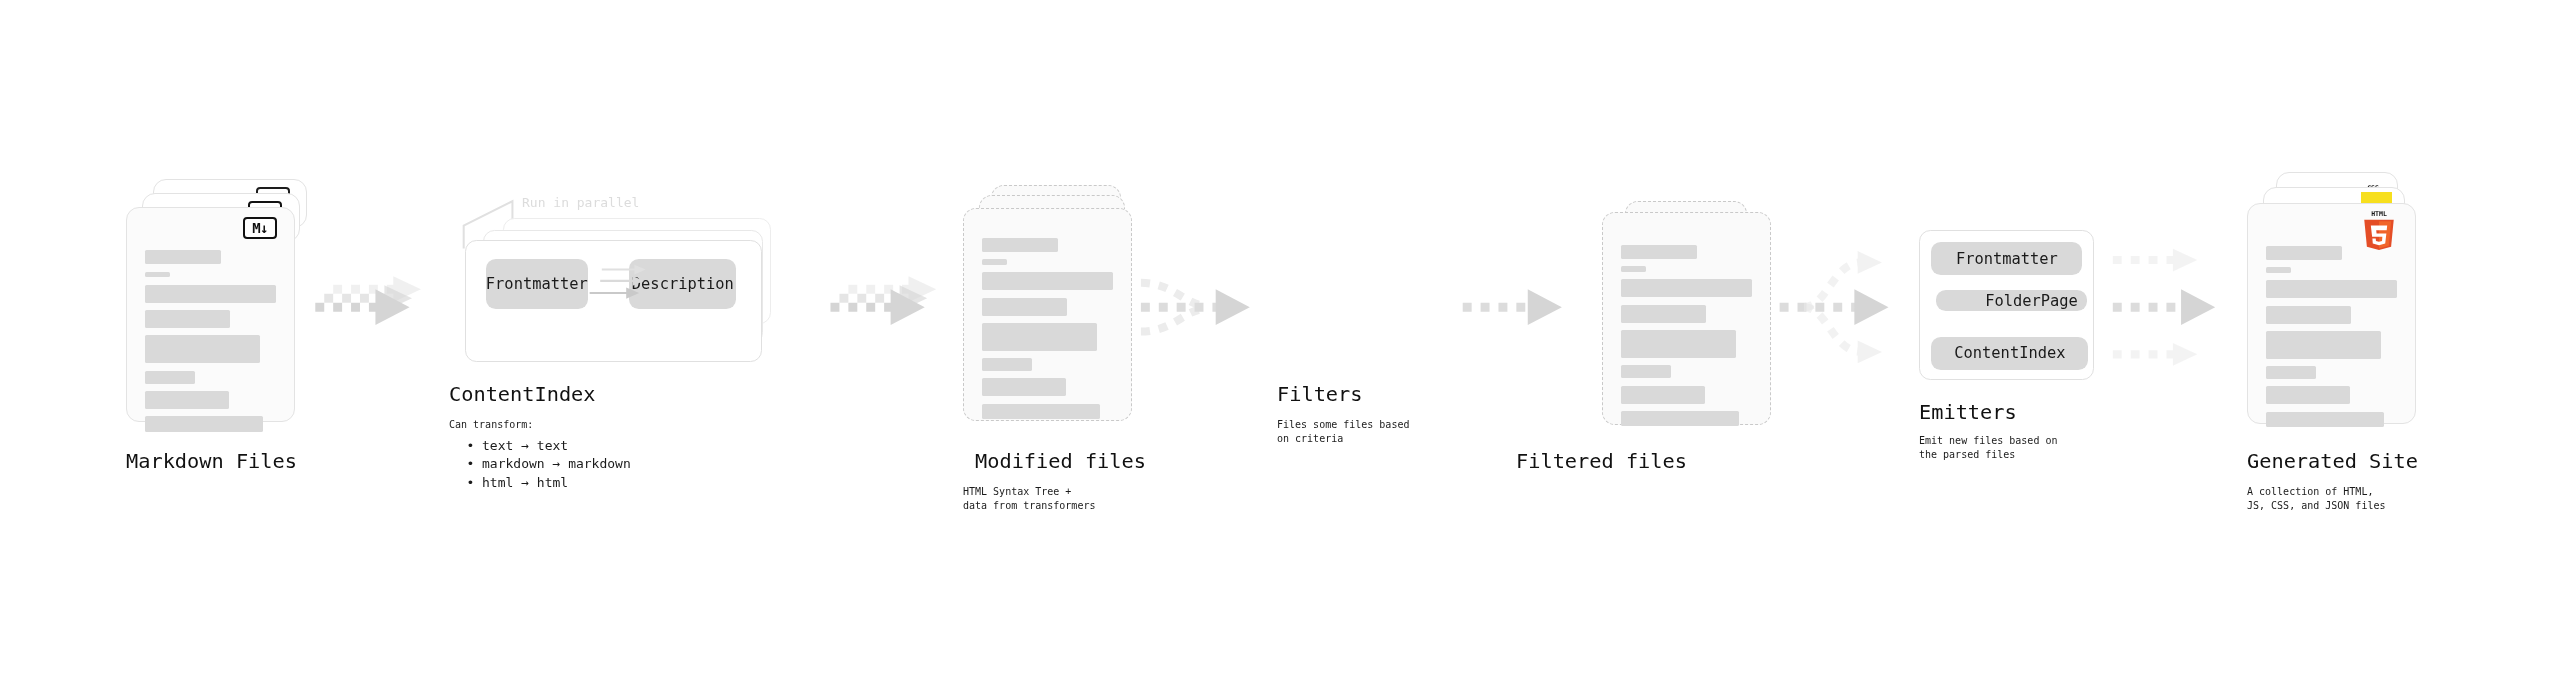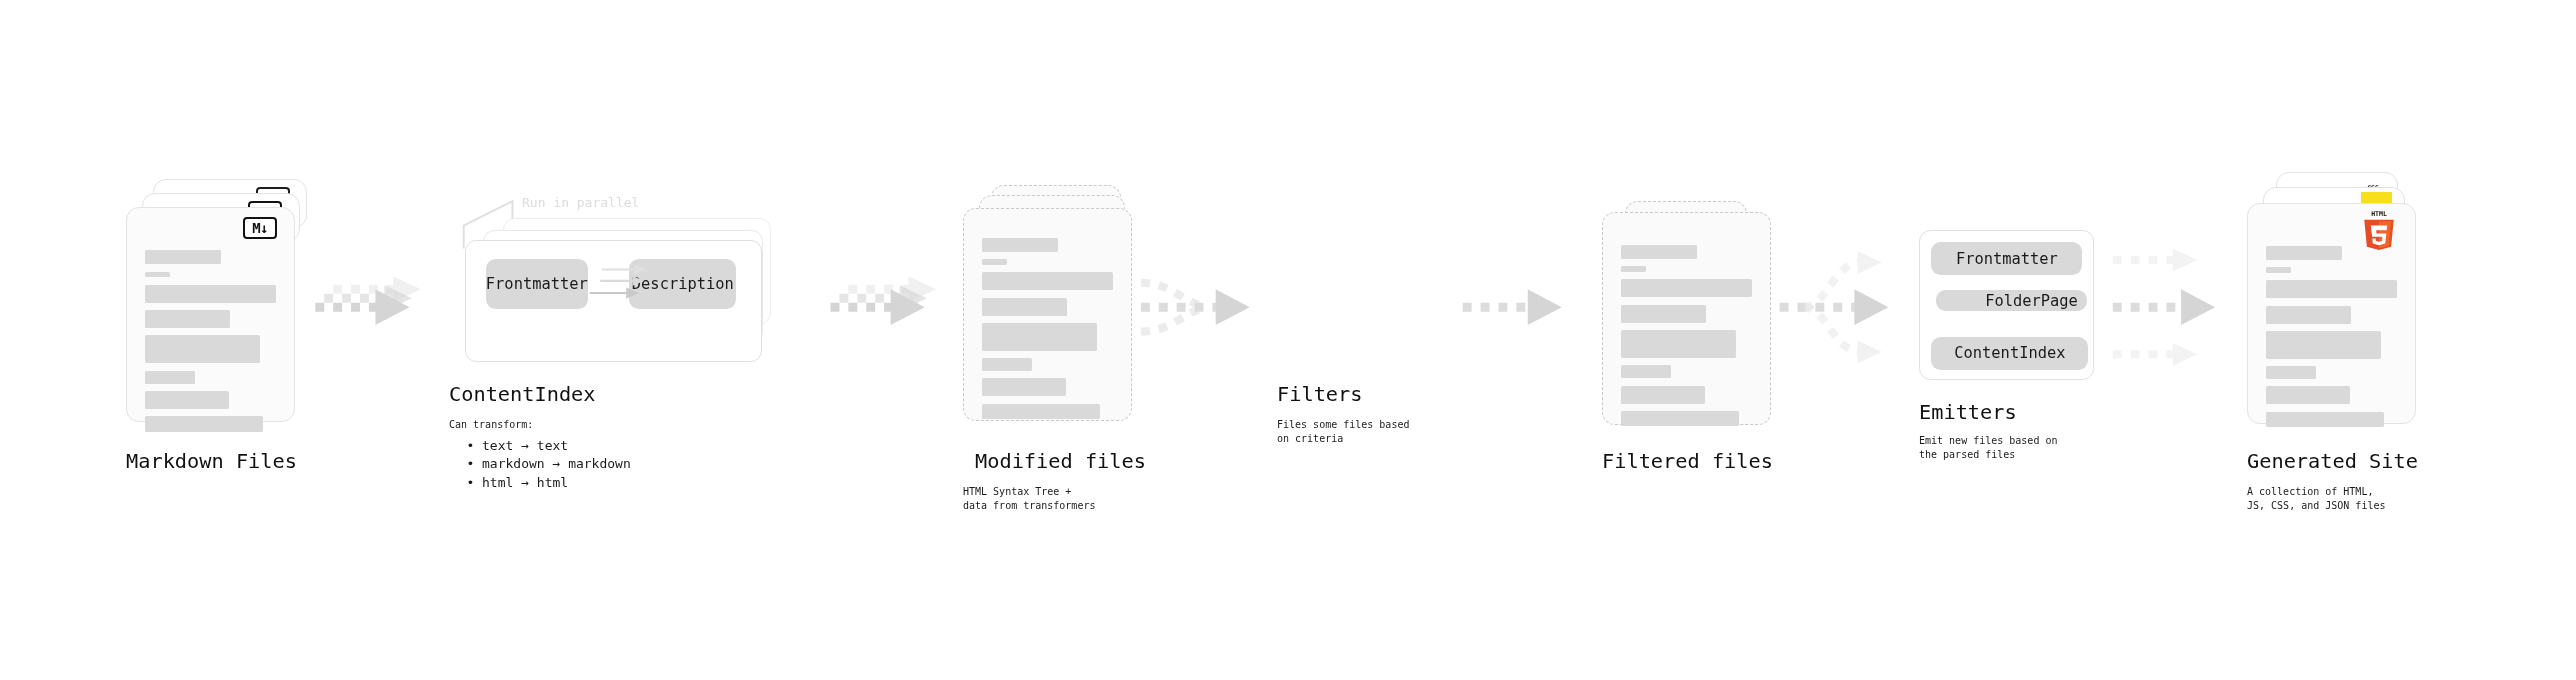--- a/index.html
+++ b/index.html
@@ -295,21 +295,21 @@
         <div class="bar" style="width:19%; height:5.7px;"></div>
         <div class="bar" style="width:100%; height:18px;"></div>
         <div class="bar" style="width:65%; height:18px;"></div>
         <div class="bar" style="width:88%; height:28px;"></div>
         <div class="bar" style="width:38%; height:13px;"></div>
         <div class="bar" style="width:64%; height:18px;"></div>
         <div class="bar" style="width:90%; height:15.4px;"></div>
       </div>
     </div>
   </div>
-  <div class="title" style="left:1602px; top:449px;">Filtered files</div>
+  <div class="title" style="left:1516px; top:449px;">Filtered files</div>
 
   <svg class="svg-layer" width="2576" height="681" style="z-index:1;" viewBox="0 0 3170 838">
     <g transform="translate(2190,378)">
       <line x1="0" y1="0" x2="96" y2="0" stroke="#dcdcdc" stroke-width="11" stroke-dasharray="11 11"></line>
       <path d="M92,-22 L134,0 L92,22 Z" fill="#d5d5d5"></path>
       <g opacity="0.5">
         <path d="M30,0 C58,0 66,-55 100,-55" fill="none" stroke="#e6e6e6" stroke-width="10" stroke-dasharray="11 11"></path>
         <path d="M96,-69 L126,-55 L96,-41 Z" fill="#e6e6e6"></path>
       </g>
       <g opacity="0.5">

